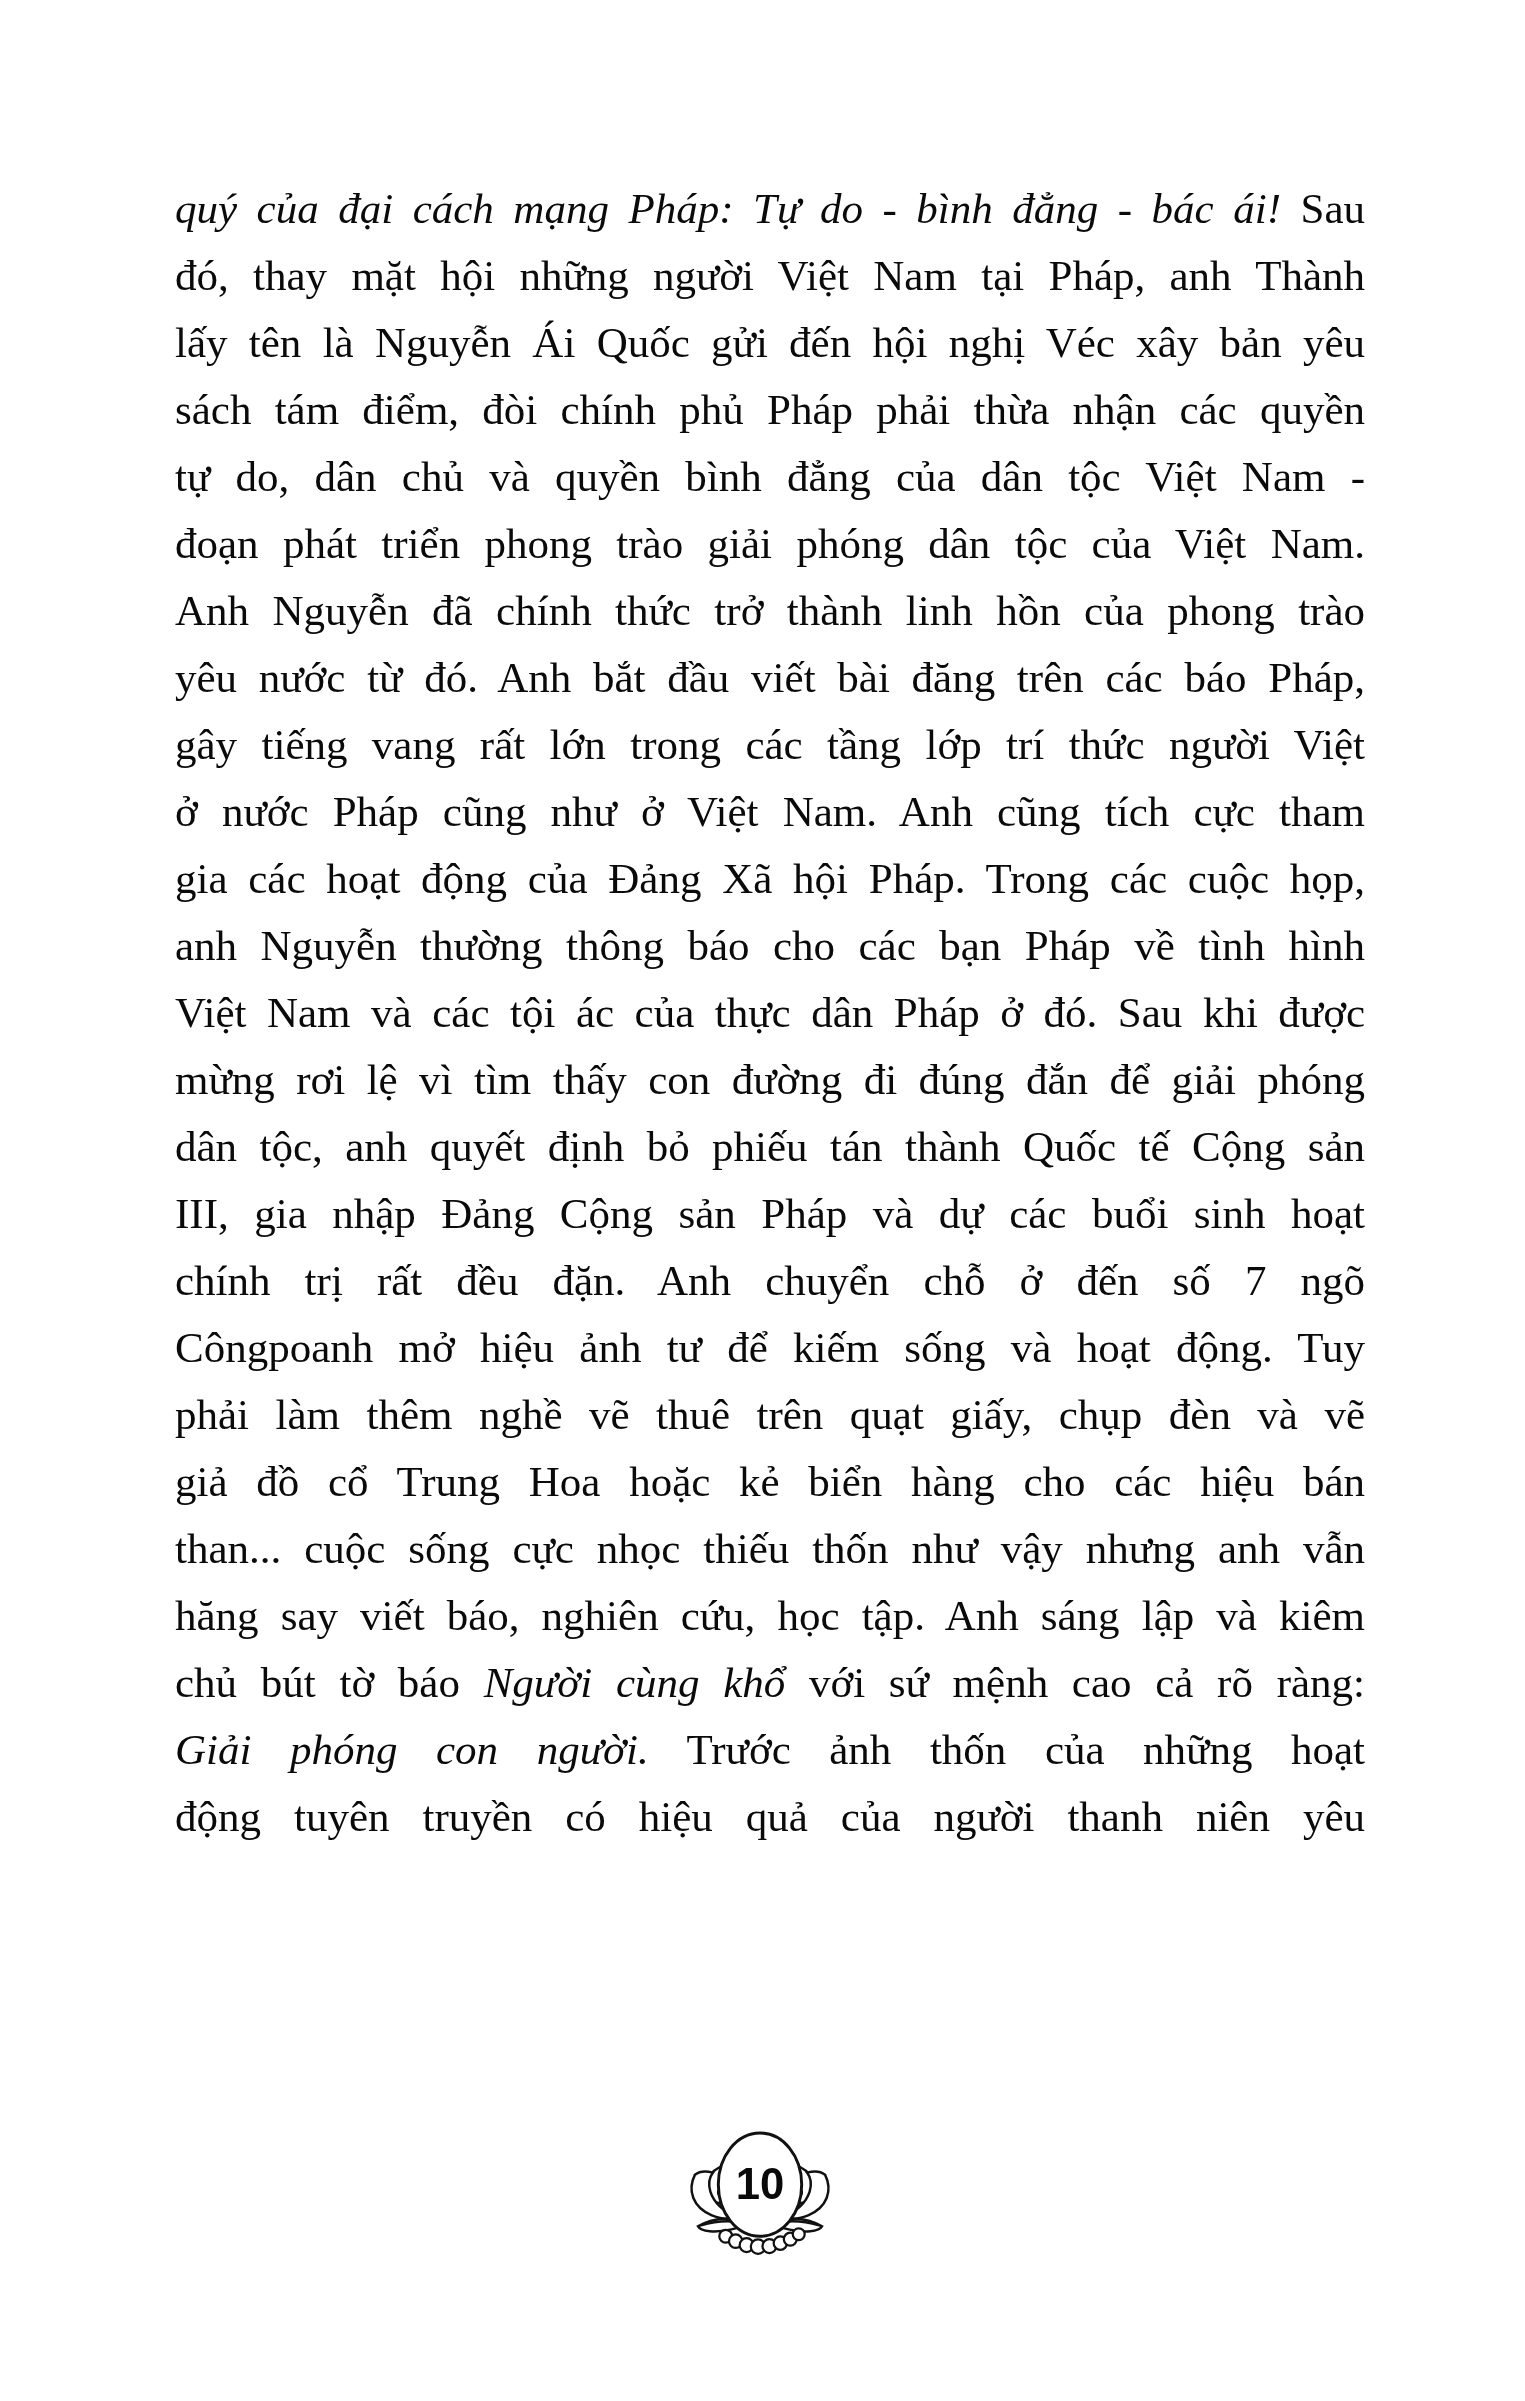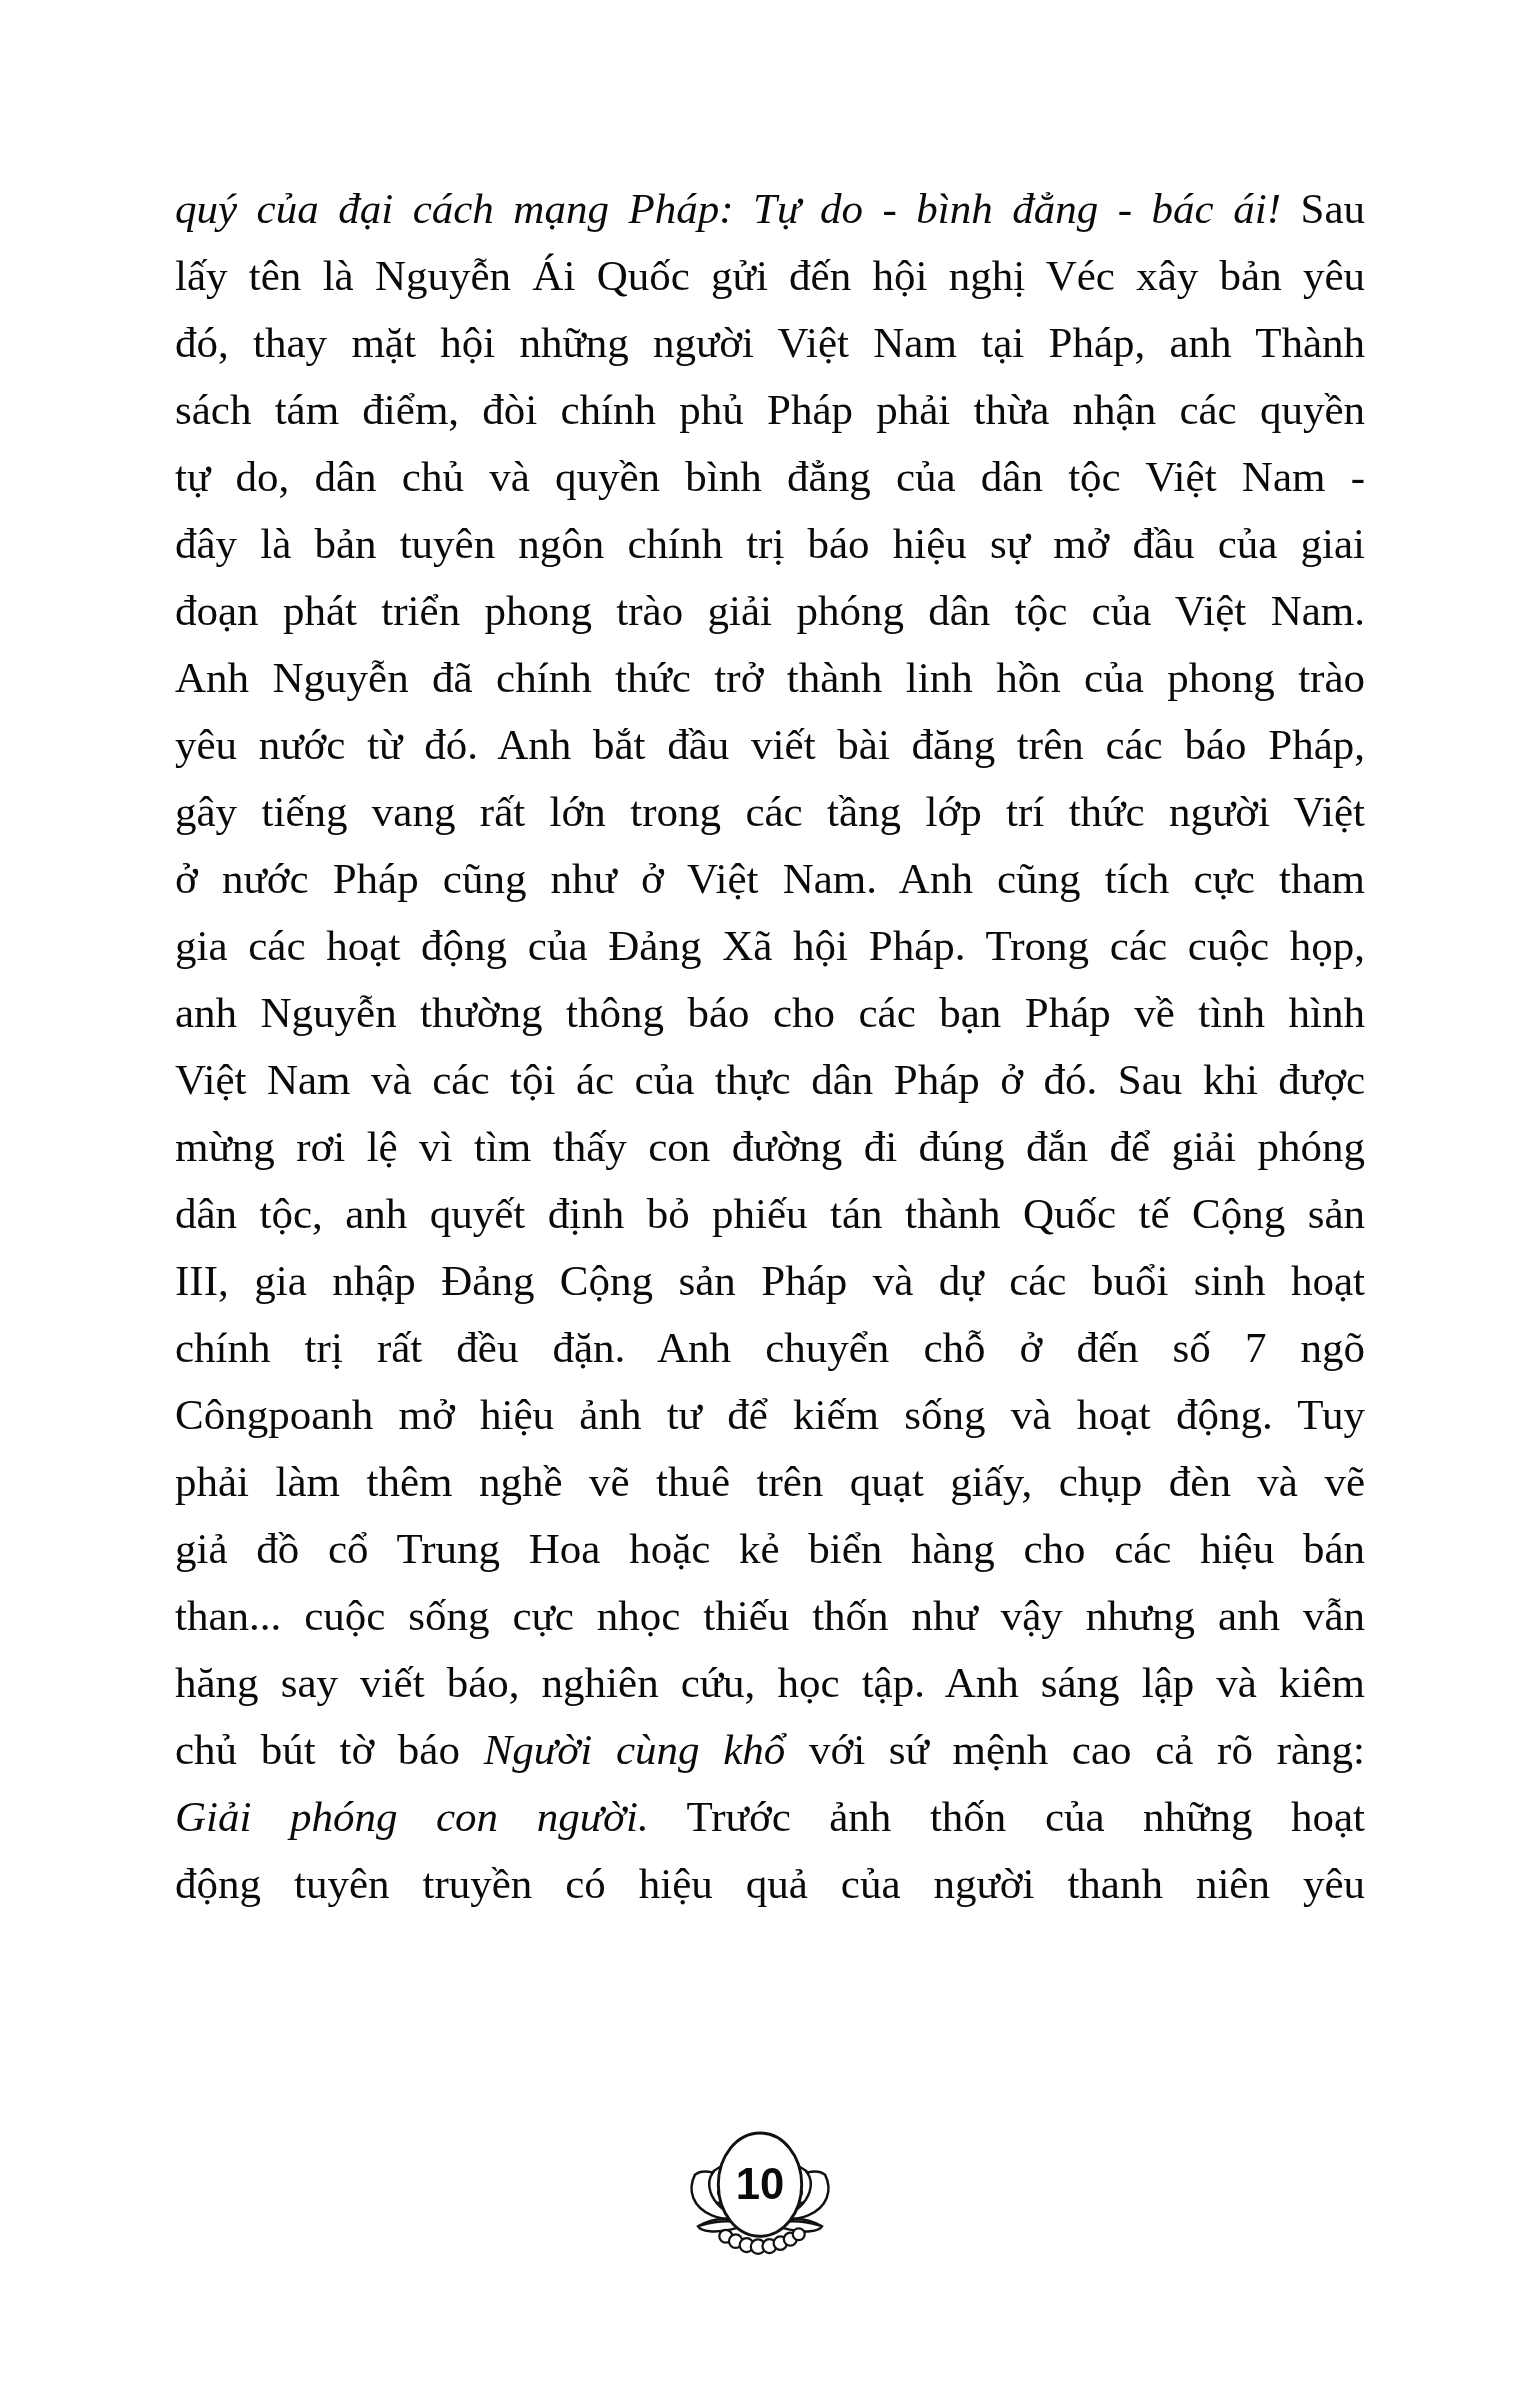--- a/index.html
+++ b/index.html
@@ -43,25 +43,24 @@
   .pn-text {
     font-family: "Liberation Sans", "DejaVu Sans", sans-serif;
     font-weight: bold;
   }
 </style>
 </head>
 <body>
 
 <div class="text-block">
     <div class="line"><span class="it">quý của đại cách mạng Pháp: Tự do - bình đẳng - bác ái!</span><span> Sau</span></div>
+    <div class="line"><span>đó, thay mặt hội những người Việt Nam tại Pháp, anh Thành</span></div>
     <div class="line"><span>lấy tên là Nguyễn Ái Quốc gửi đến hội nghị Véc xây bản yêu</span></div>
-    <div class="line"><span>đó, thay mặt hội những người Việt Nam tại Pháp, anh Thành</span></div>
     <div class="line"><span>sách tám điểm, đòi chính phủ Pháp phải thừa nhận các quyền</span></div>
     <div class="line"><span>tự do, dân chủ và quyền bình đẳng của dân tộc Việt Nam -</span></div>
-    <div class="line"><span>đây là bản tuyên ngôn chính trị báo hiệu sự mở đầu của giai</span></div>
     <div class="line"><span>đoạn phát triển phong trào giải phóng dân tộc của Việt Nam.</span></div>
     <div class="line"><span>Anh Nguyễn đã chính thức trở thành linh hồn của phong trào</span></div>
     <div class="line"><span>yêu nước từ đó. Anh bắt đầu viết bài đăng trên các báo Pháp,</span></div>
     <div class="line"><span>gây tiếng vang rất lớn trong các tầng lớp trí thức người Việt</span></div>
     <div class="line"><span>ở nước Pháp cũng như ở Việt Nam. Anh cũng tích cực tham</span></div>
     <div class="line"><span>gia các hoạt động của Đảng Xã hội Pháp. Trong các cuộc họp,</span></div>
     <div class="line"><span>anh Nguyễn thường thông báo cho các bạn Pháp về tình hình</span></div>
     <div class="line"><span>Việt Nam và các tội ác của thực dân Pháp ở đó. Sau khi được</span></div>
     <div class="line"><span>mừng rơi lệ vì tìm thấy con đường đi đúng đắn để giải phóng</span></div>
     <div class="line"><span>dân tộc, anh quyết định bỏ phiếu tán thành Quốc tế Cộng sản</span></div>

